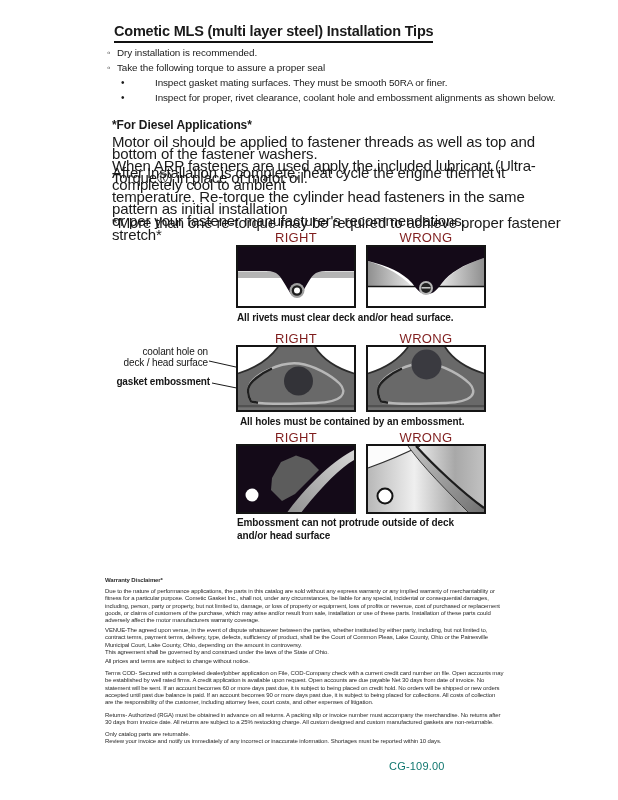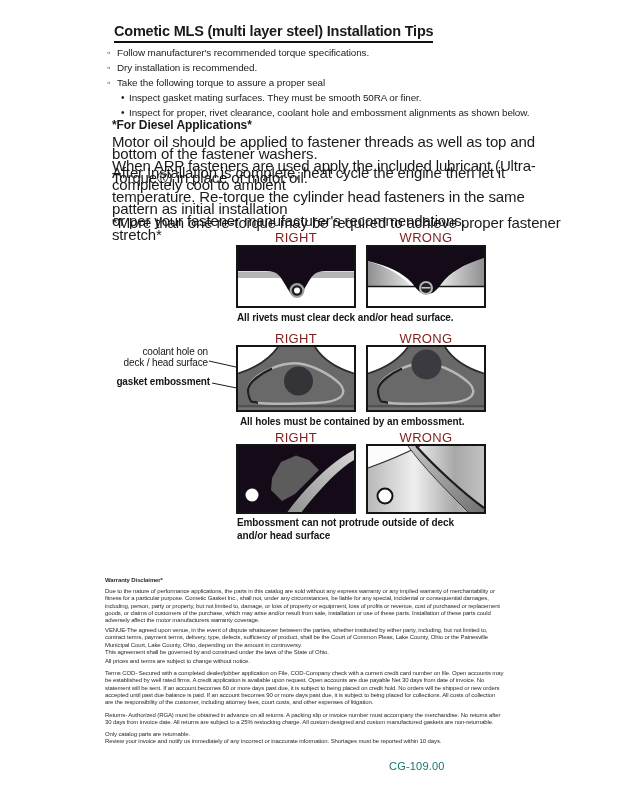--- a/index.html
+++ b/index.html
@@ -9,21 +9,21 @@
   }
   .abs{position:absolute;}
   .pre{white-space:pre-line;}
   
   .title{font-size:14.5px;font-weight:700;letter-spacing:-0.2px;border-bottom:2px solid #111;padding-bottom:2px;display:inline-block;}
   
   .bullets{font-size:9.9px;line-height:15px;letter-spacing:-0.1px;}
   .b-row{display:flex;align-items:flex-start;}
   .b-row .marker{width:10px;flex:none;font-size:10px;}
   .b-row.lvl1 .marker::before{content:"\25E6";}
-  .b-row.lvl2{margin-left:14px;}
+  .b-row.lvl2{margin-left:14px;gap:26px;}
   .b-row.lvl2 .marker::before{content:"\2022";width:8px;}
   .b-row.lvl2 .marker{width:8px;}
   
   .h2{font-size:12px;font-weight:700;letter-spacing:-0.1px;}
   .body-p{font-size:15px;line-height:12px;letter-spacing:-0.15px;width:460px;}
   
   .rw{font-size:13px;letter-spacing:0.3px;text-align:center;width:120px;color:#7f1d1d;}
   .cap{font-size:10px;font-weight:700;letter-spacing:-0.1px;line-height:13px;color:#161616;}
   .callout{font-size:10px;line-height:11px;letter-spacing:-0.15px;text-align:right;color:#161616;}
   .dimg{display:block;}
@@ -36,24 +36,20 @@
 </head>
 <body>
 
 <div id="page">
 
   <div class="abs" style="left:114px;top:22px;">
     <span class="title">Cometic MLS (multi layer steel) Installation Tips</span>
   </div>
 
   <div class="abs bullets" style="left:107px;top:45px;width:470px;">
-    <div class="b-row lvl1">
-        <span class="marker"></span>
-        <span>Follow manufacturer's recommended torque specifications.</span>
-      </div>
     <div class="b-row lvl1">
         <span class="marker"></span>
         <span>Dry installation is recommended.</span>
       </div>
     <div class="b-row lvl1">
         <span class="marker"></span>
         <span>Take the following torque to assure a proper seal</span>
       </div>
     <div class="b-row lvl2">
         <span class="marker"></span>

